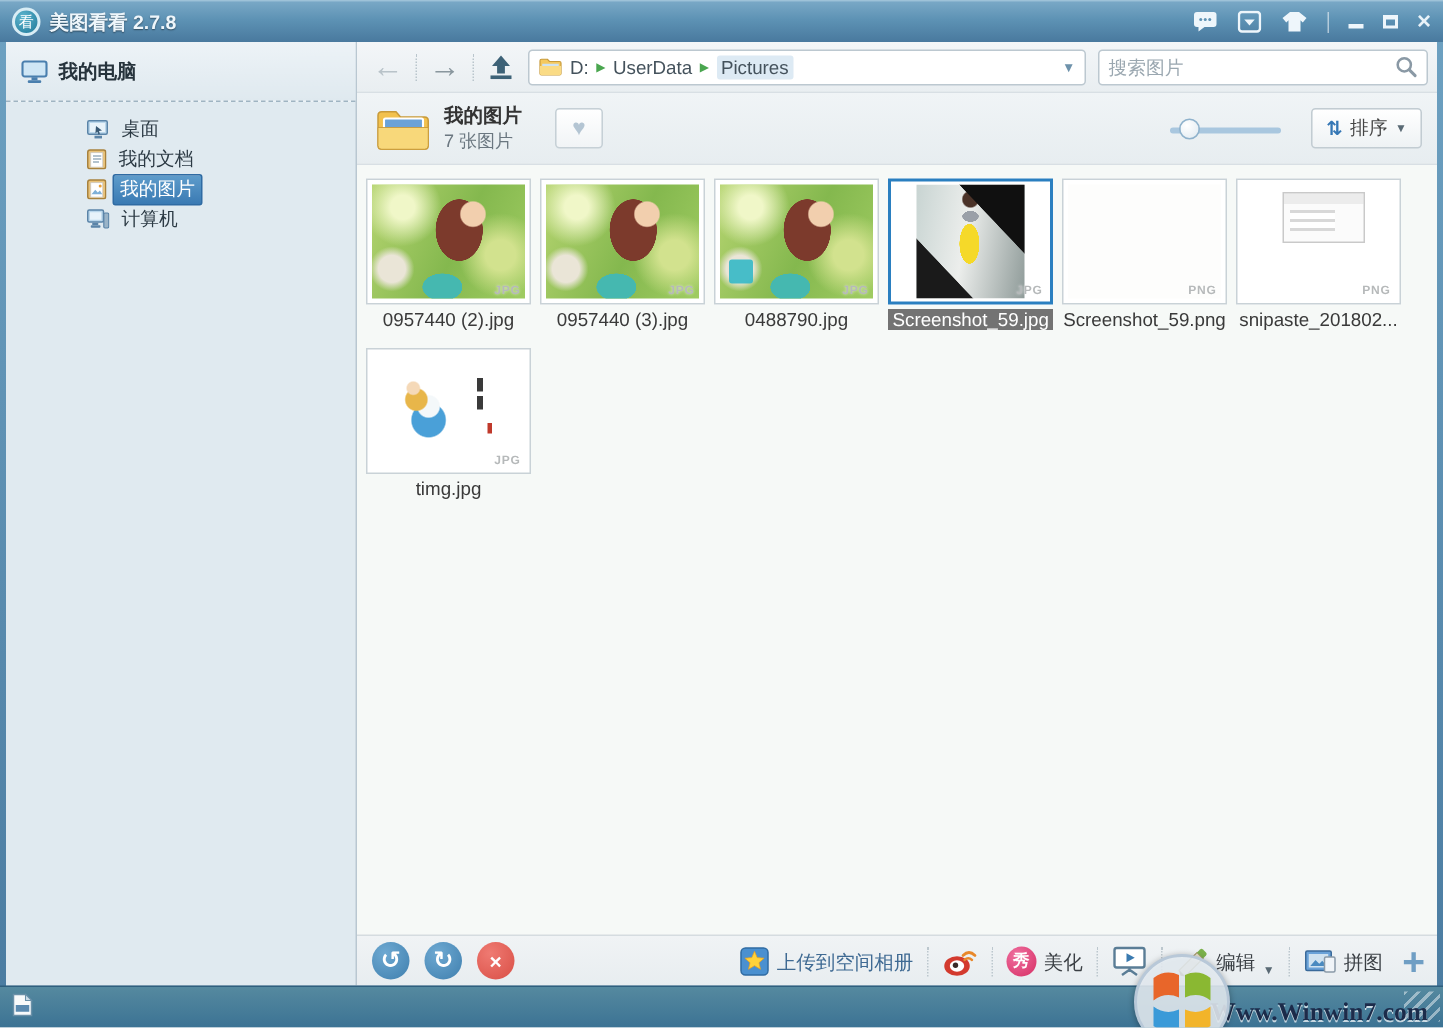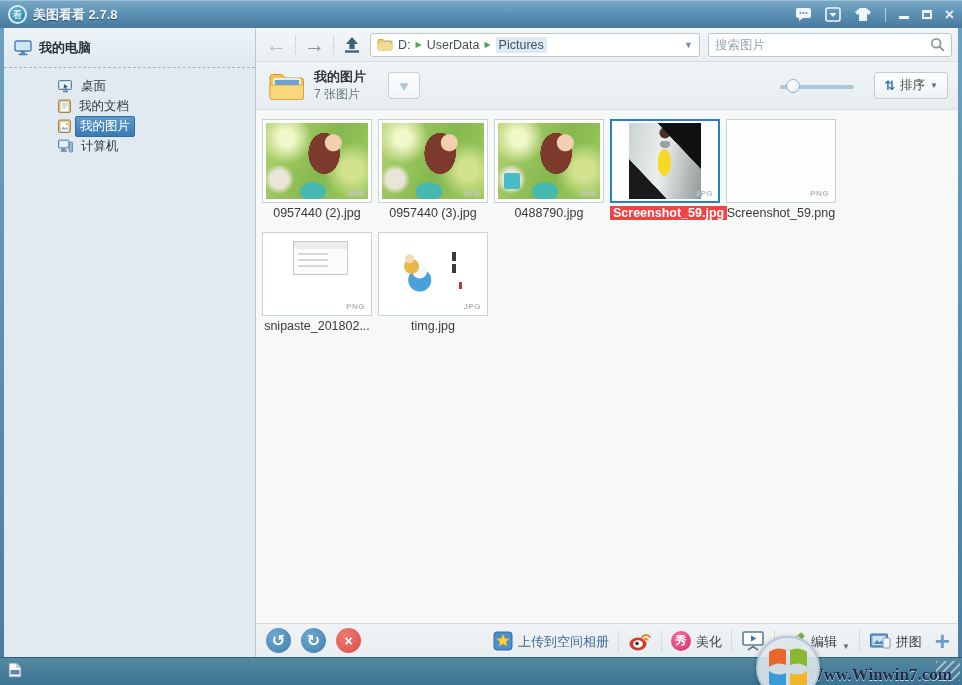--- a/index.html
+++ b/index.html
@@ -16,21 +16,21 @@
   .tb-btn { color:#e9f3f9; display:flex; align-items:center; cursor:default; }
   .tb-sep { width:1px; height:14px; background:rgba(255,255,255,.55); }
   .glyph-min { width:10px; height:8px; border-bottom:3px solid #eef6fb; }
   .glyph-max { width:10px; height:9px; border:2px solid #eef6fb; border-top-width:3px; }
   .glyph-close { font-size:16px; font-weight:bold; line-height:1; }
 
   
   .app-body { position:absolute; top:28px; left:4px; right:4px; bottom:28px; display:flex; background:#f6f9f7; }
 
   
-  .sidebar { width:252px; background:#e0eaf0; border-right:1px solid #b9c7d1; display:flex; flex-direction:column; }
+  .sidebar { width:234px; background:#e0eaf0; border-right:1px solid #b9c7d1; display:flex; flex-direction:column; }
   .sb-header { height:40px; display:flex; align-items:center; padding-left:10px; gap:7px;
     background:linear-gradient(#edf3f7,#dfe9ef); border-bottom:1px dashed #9fb4c2; font-weight:bold; font-size:13px; color:#26333c; }
   .sb-list { list-style:none; padding:8px 0 0 7px;margin-left:47px; }
   .sb-item { display:flex; align-items:center; gap:4px; height:20px; font-size:12.5px; color:#2c3a44; cursor:default; }
   .sb-item .lbl { padding:1px 4px; border-radius:2px; }
   .sb-item.selected .lbl { background:linear-gradient(#5e9ccb,#3a7ab3); border:1px solid #2f6ba3; color:#fff; }
 
   
   .main { flex:1; display:flex; flex-direction:column; position:relative; }
 
@@ -39,21 +39,21 @@
     background:linear-gradient(#f3f6f8,#e9eef1); border-bottom:1px solid #d8dfe4; }
   .nav-arrow { font-size:21px; font-weight:bold; line-height:1; }
   .nav-back { color:#b9c3c9; }
   .nav-fwd { color:#8a979e; }
   .nav-dotsep { width:1px; height:18px; border-left:1px dotted #b9c5cc; }
   .addressbar { flex:1; max-width:378px; height:24px; background:#fff; border:1px solid #bcc8d0; border-radius:3px;
     display:flex; align-items:center; padding:0 6px; gap:5px; font-size:12.5px; color:#44525c; }
   .crumb-sep { color:#4aa64f; font-size:8px; }
   .crumb.hl { background:#ddeaf4; padding:1px 3px; border-radius:2px; }
   .addr-caret { margin-left:auto; color:#6e92ab; font-size:9px; }
-  .searchbox { width:244px; height:24px; margin-left:auto; background:#fff; border:1px solid #bcc8d0; border-radius:3px;
+  .searchbox { width:220px; height:24px; margin-left:auto; background:#fff; border:1px solid #bcc8d0; border-radius:3px;
     display:flex; align-items:center; padding:0 6px; }
   .searchbox input { flex:1; border:none; outline:none; font-size:12.5px; color:#555; font-family:inherit; }
   .searchbox input::placeholder { color:#9aa7b0; }
 
   
   .folder-header { height:48px; display:flex; align-items:center; padding:0 10px 0 12px;
     background:linear-gradient(#f0f4f6,#e7edf0); border-bottom:1px solid #d8dfe4; }
   .fh-text { margin-left:8px; }
   .fh-title { font-size:13px; font-weight:bold; color:#333; }
   .fh-count { font-size:12px; color:#6b7780; }
@@ -73,21 +73,21 @@
   
   .content { flex:1; background:#f6f9f7; padding:9px 12px 0 6px; overflow:hidden; }
   .grid { display:flex; flex-wrap:wrap; }
   .thumb { width:110px; margin:0 6px 12px 0; text-align:center; }
   .frame { position:relative; width:110px; height:84px; background:#fff; border:1px solid #c9d2d7; padding:3px; }
   .thumb.selected .frame { border:2px solid #2a7fc0; padding:2px; }
   .timg { position:relative; width:100%; height:100%; overflow:hidden; }
   .fmt { position:absolute; right:3px; bottom:1px; font-size:8px; font-weight:bold; color:#b6b9ba;
     letter-spacing:.5px; text-shadow:0 0 2px rgba(255,255,255,.6); }
   .thumb-label { margin-top:3px; font-size:12.5px; color:#3a3a3a; white-space:nowrap; }
-  .thumb.selected .thumb-label span { background:#ef4444; color:#fff; padding:0 3px;font-weight:bold; }
+  .thumb.selected .thumb-label span { background:#737373; color:#fff; padding:0 3px; }
 
   .kind-portrait { background:
     radial-gradient(circle at 66% 26%, #f2cfae 0 8px, rgba(242,207,174,0) 9px),
     radial-gradient(ellipse 26px 34px at 57% 40%, #7c3a2c 0 60%, rgba(124,58,44,0) 61%),
     radial-gradient(ellipse 22px 15px at 46% 90%, #45b8b0 0 60%, rgba(69,184,176,0) 61%),
     radial-gradient(circle at 13% 74%, #eae5d7 0 9px, rgba(234,229,215,0) 15px),
     radial-gradient(circle at 84% 62%, #d2e28e 0 10px, rgba(210,226,142,0) 28px),
     radial-gradient(circle at 20% 20%, #f0f7c8 0 8px, rgba(240,247,200,0) 26px),
     linear-gradient(115deg,#b5d470,#84b84e 55%,#a0cc62); }
   .badge-teal { position:absolute; left:6px; bottom:10px; width:16px; height:16px; border-radius:2px;

